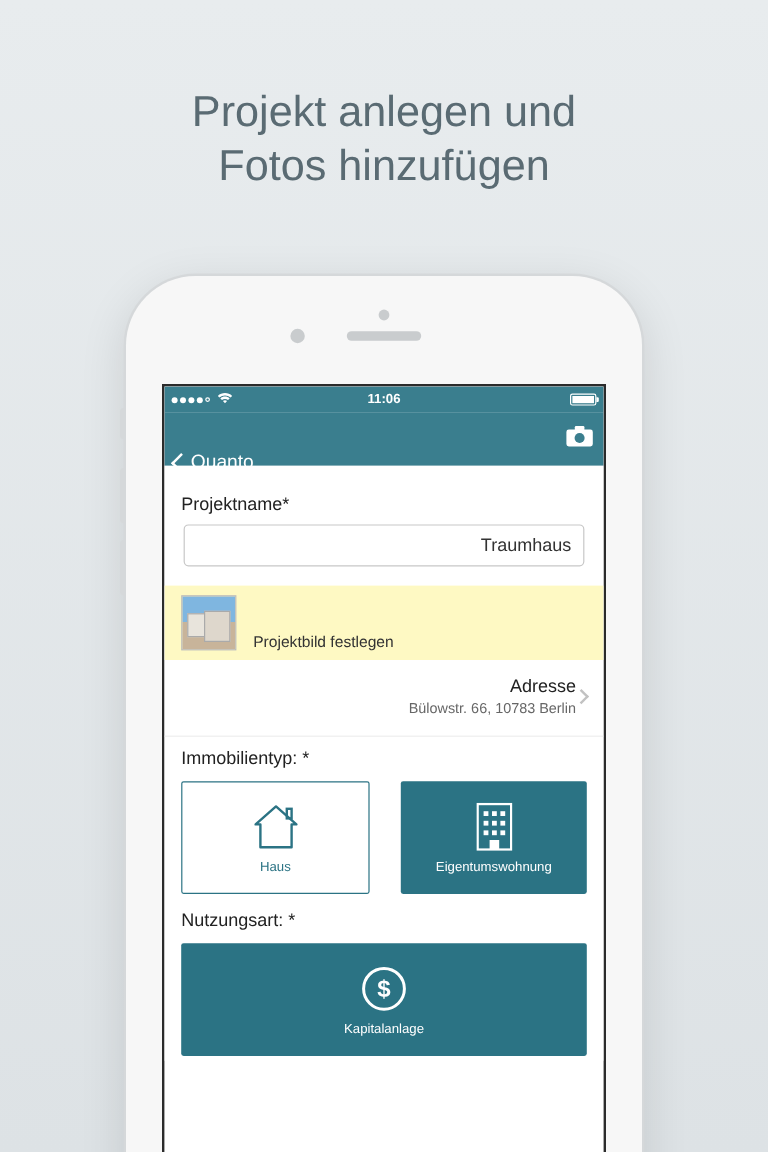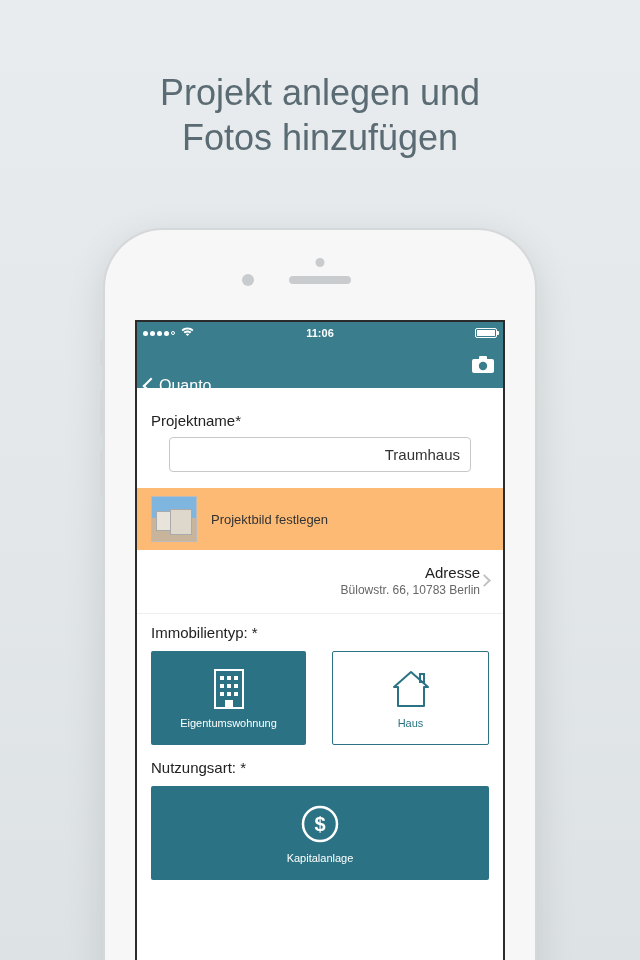--- a/index.html
+++ b/index.html
@@ -124,26 +124,26 @@
 .content { padding: 0; background: #fff; }
 .section { padding: 24px 14px 6px; }
 .label { font-size: 15px; color: #222; margin-bottom: 8px; }
 .input-row {
   border: 1px solid #c7c7c7;
   border-radius: 4px;
   padding: 8px 10px;
   text-align: right;
   font-size: 15px;
   color: #333;
-  margin: 0 18px 10px;
+  margin: 0 2px 10px;
 }
 .proj-img-row {
-  background: #fdba74;
-  display: flex;
-  align-items: center;
+  background: #fef9c3;
+  display: flex;
+  align-items: flex-end;
   gap: 14px;
   padding: 8px 14px;
 }
 .thumb {
   width: 46px; height: 46px;
   background: linear-gradient(180deg,#7fb6e0 0%,#7fb6e0 48%,#c8b49a 48%,#c8b49a 100%);
   border: 1px solid #bbb;
   position: relative;
   overflow: hidden;
 }
@@ -269,47 +269,47 @@
       <div class="addr-row">
         <div class="addr-left">
           <div class="addr-title">Adresse</div>
           <div class="addr-sub">Bülowstr.  66, 10783 Berlin</div>
         </div>
         <div class="chev-right"></div>
       </div>
 
       <div class="section-label">Immobilientyp: *</div>
       <div class="tile-row">
+        <div class="tile outline">
+          <div class="icon-wrap">
+            <svg width="42" height="40" viewBox="0 0 42 40">
+              <path d="M21 3 L38 18 L34 18 L34 37 L8 37 L8 18 L4 18 Z" stroke="#2b7384" stroke-width="2" fill="none" stroke-linejoin="round"></path>
+              <rect x="30" y="5" width="4" height="8" stroke="#2b7384" stroke-width="2" fill="none"></rect>
+            </svg>
+          </div>
+          <span>Haus</span>
+        </div>
         <div class="tile filled">
           <div class="icon-wrap">
             <svg width="30" height="40" viewBox="0 0 30 40">
               <rect x="1" y="1" width="28" height="38" stroke="#fff" stroke-width="2" fill="none"></rect>
               <rect x="6" y="7" width="4" height="4" fill="#fff"></rect>
                 <rect x="13" y="7" width="4" height="4" fill="#fff"></rect>
                 <rect x="20" y="7" width="4" height="4" fill="#fff"></rect>
               <rect x="6" y="15" width="4" height="4" fill="#fff"></rect>
                 <rect x="13" y="15" width="4" height="4" fill="#fff"></rect>
                 <rect x="20" y="15" width="4" height="4" fill="#fff"></rect>
               <rect x="6" y="23" width="4" height="4" fill="#fff"></rect>
                 <rect x="13" y="23" width="4" height="4" fill="#fff"></rect>
                 <rect x="20" y="23" width="4" height="4" fill="#fff"></rect>
               <rect x="11" y="31" width="8" height="8" fill="#fff"></rect>
             </svg>
           </div>
           <span>Eigentumswohnung</span>
         </div>
-        <div class="tile outline">
-          <div class="icon-wrap">
-            <svg width="42" height="40" viewBox="0 0 42 40">
-              <path d="M21 3 L38 18 L34 18 L34 37 L8 37 L8 18 L4 18 Z" stroke="#2b7384" stroke-width="2" fill="none" stroke-linejoin="round"></path>
-              <rect x="30" y="5" width="4" height="8" stroke="#2b7384" stroke-width="2" fill="none"></rect>
-            </svg>
-          </div>
-          <span>Haus</span>
-        </div>
       </div>
 
       <div class="section-label">Nutzungsart: *</div>
       <div class="tile-row">
         <div class="tile filled">
           <div class="icon-wrap">
             <svg width="40" height="40" viewBox="0 0 40 40">
               <circle cx="20" cy="20" r="17" stroke="#fff" stroke-width="2.5" fill="none"></circle>
               <text x="20" y="27" text-anchor="middle" font-size="20" font-weight="bold" fill="#fff" font-family="Arial">$</text>
             </svg>

